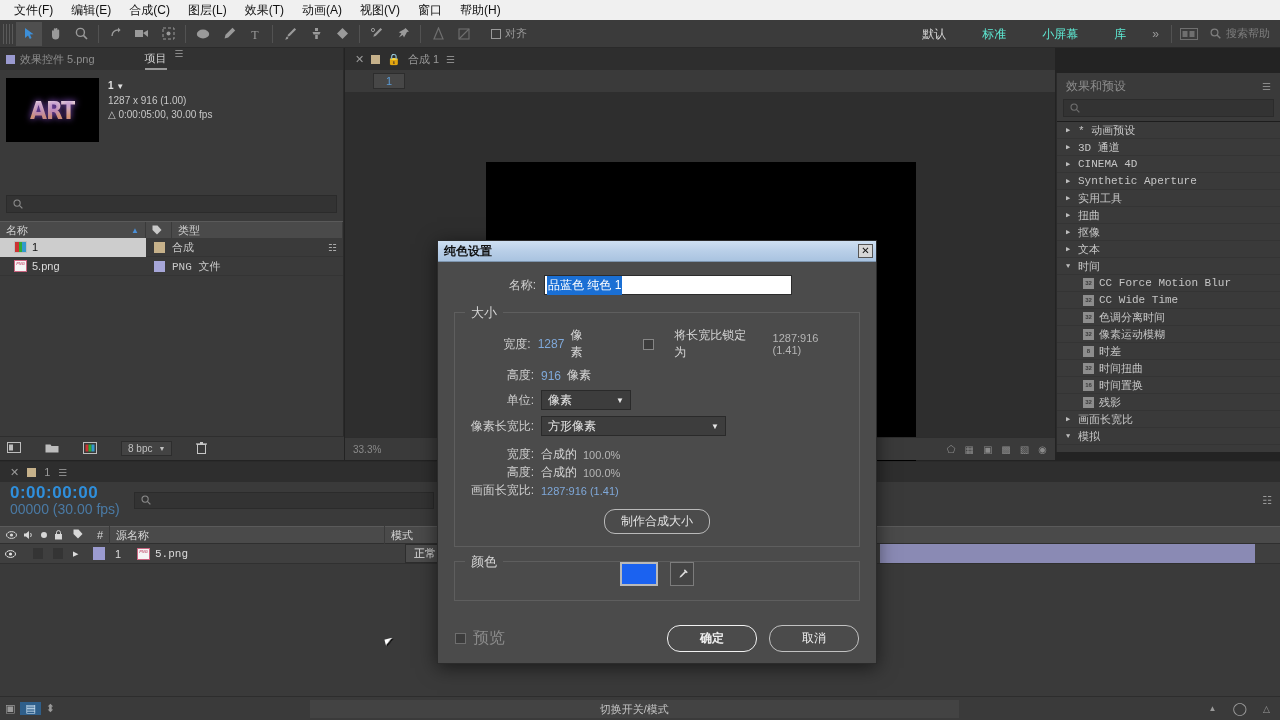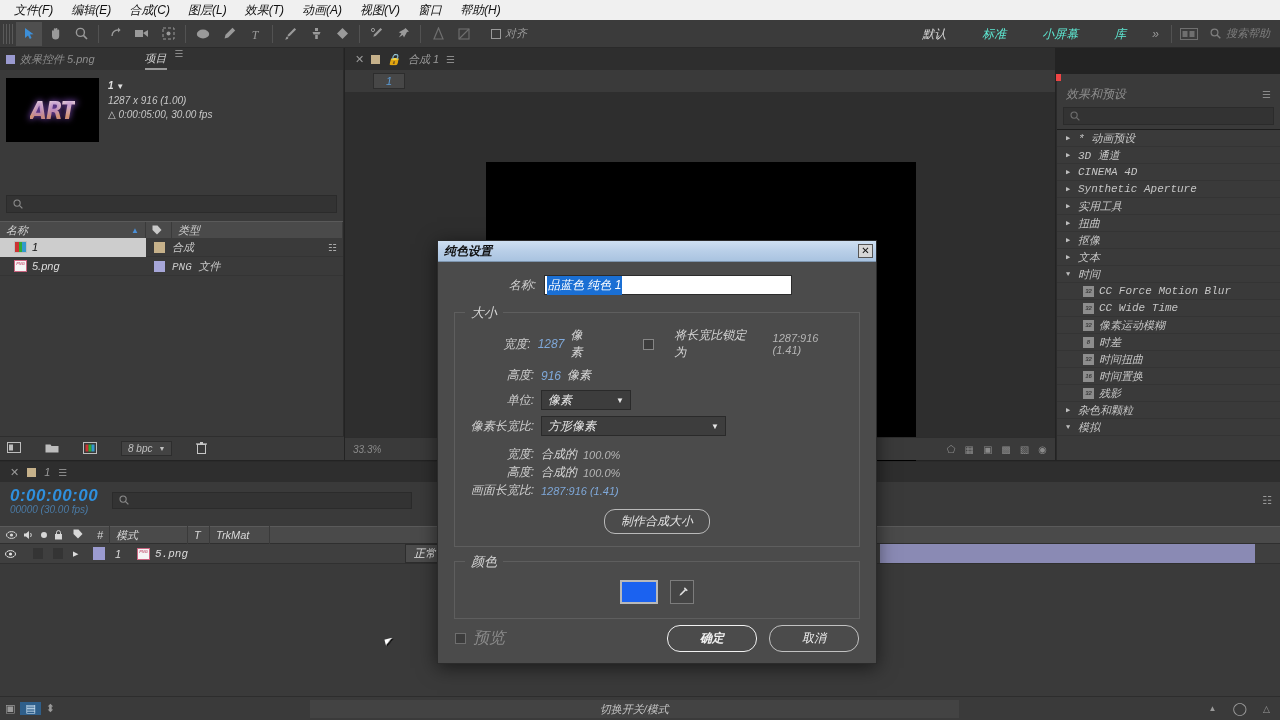--- a/index.html
+++ b/index.html
@@ -3,21 +3,21 @@
 <meta charset="utf-8">
 <style>
   * { box-sizing: border-box; margin: 0; padding: 0; }
   html, body {
     width: 1280px; height: 720px;
     background: #232323;
     font-family: "Liberation Sans", "DejaVu Sans", sans-serif;
     overflow: hidden;
     -webkit-font-smoothing: none;
   }
-  .app { position: relative; width: 1136px; height: 720px; font-style: italic; }
+  .app { position: relative; width: 1136px; height: 720px; }
 
   
   .menubar {
     position:absolute; left:0; top:0; width:1280px; height:20px;
     background:#f0f0f0; display:flex; align-items:center;
     padding-left:6px; gap:2px;
   }
   .menubar .mi {
     font-size:12px; color:#111; padding:1px 8px; line-height:16px;
     white-space:nowrap; cursor:default;
@@ -129,21 +129,21 @@
   .comp-foot {
     position:absolute; left:0; bottom:0; width:710px; height:23px; background:#3a3a3a;
     border-top:1px solid #2d2d2d; display:flex; align-items:center; gap:10px;
     padding:0 8px; color:#8a8a8a; font-size:10px;
   }
   .comp-foot .right { margin-left:auto; display:flex; gap:9px; align-items:center; }
 
   
   #info { left:1056px; top:44px; width:224px; height:33px; background:#3a3a3a;
           border-left:5px solid #ef4444;margin-top:30px; }
-  #effects { left:1056px; top:81px; width:224px; height:379px; background:#3a3a3a;
+  #effects { left:1056px; top:73px; width:224px; height:379px; background:#3a3a3a;
              border-left:1px solid #2a2a2a; }
   .fx-title { height:26px; display:flex; align-items:center; justify-content:space-between;
               padding:0 9px 0 9px; color:#8d8d8d; font-size:12px; }
   .fx-search { margin:0 6px 4px 6px; height:18px; background:#333; border:1px solid #2b2b2b;
                display:flex; align-items:center; padding:0 6px; color:#6f6f6f; font-size:11px; }
   .fx-list { border-top:1px solid #1d1d1d; }
   .fx-row { height:17px; display:flex; align-items:center; gap:5px; padding-left:9px;
             font-size:11px; color:#c6c6c6; border-bottom:1px solid #343434;
             font-family:"Liberation Mono", "DejaVu Sans Mono", monospace; white-space:nowrap;}
   .fx-row.child { padding-left:26px; }
@@ -154,21 +154,21 @@
 
   
   #timeline { left:0; top:461px; width:1280px; height:259px; background:#3a3a3a;
               border-top:1px solid #2a2a2a; }
   .tl-tabs { height:20px; background:#2e2e2e; display:flex; align-items:center;
              padding-left:10px; gap:8px; font-size:11px; color:#9a9a9a; }
   .tl-top { height:36px; display:flex; align-items:center; position:relative; }
   .tc { padding-left:10px; }
   .tc .big { color:#2f8fdc; font-size:17px; font-weight:bold; letter-spacing:0.5px;
              font-family:"Liberation Sans",sans-serif; }
-  .tc .sm { color:#4a7aa5; font-size:10px; margin-top:-2px; }
+  .tc .sm { color:#4a7aa5; font-size:14px; margin-top:-2px; }
   .tl-search { margin-left:14px; width:300px; height:17px; background:#333;
                border:1px solid #2b2b2b; color:#777; font-size:11px;
                display:flex; align-items:center; padding:0 6px; }
   .tl-icons { margin-left:auto; display:flex; gap:8px; padding-right:8px; color:#9a9a9a;
               font-size:11px;}
   .lay-head { height:18px; background:#4a4a4a; border-top:1px solid #5a5a5a;
               border-bottom:1px solid #2f2f2f; display:flex; align-items:center;
               font-size:11px; color:#d8d8d8; }
   .lay-head .seg { height:18px; display:flex; align-items:center; gap:6px;
                    padding:0 6px; border-right:1px solid #3a3a3a; }
@@ -568,20 +568,24 @@
       <div class="fx-row child">
           <span class="fxbadge">32</span>
           <span>CC Force Motion Blur</span>
         </div>
       <div class="fx-row child">
           <span class="fxbadge">32</span>
           <span>CC Wide Time</span>
         </div>
       <div class="fx-row child">
           <span class="fxbadge">32</span>
+          <span>色调分离时间</span>
+        </div>
+      <div class="fx-row child">
+          <span class="fxbadge">32</span>
           <span>像素运动模糊</span>
         </div>
       <div class="fx-row child">
           <span class="fxbadge">8</span>
           <span>时差</span>
         </div>
       <div class="fx-row child">
           <span class="fxbadge">32</span>
           <span>时间扭曲</span>
         </div>
@@ -589,21 +593,21 @@
           <span class="fxbadge">16</span>
           <span>时间置换</span>
         </div>
       <div class="fx-row child">
           <span class="fxbadge">32</span>
           <span>残影</span>
         </div>
 
       <div class="fx-row">
           <span class="tri">▶</span>
-          <span>杂色和颗粒</span>
+          <span>画面长宽比</span>
         </div>
       <div class="fx-row">
           <span class="tri">▼</span>
           <span>模拟</span>
         </div>
     </div>
   </div>
 
   <div class="panel" id="timeline">
     <div class="tl-tabs">
@@ -646,20 +650,23 @@
         <svg width="9" height="10" viewBox="0 0 9 10">
             <rect x="1" y="4" width="7" height="5.5" fill="#d8d8d8"></rect>
             <path d="M2.5 4V2.6a2 2 0 014 0V4" fill="none" stroke="#d8d8d8"></path>
           </svg>
         <span style="margin-left:4px">
           <svg width="10" height="10" viewBox="0 0 10 10">
               <path d="M0.5 0.5h5L9.5 5 5 9.5 0.5 5z" fill="#d8d8d8"></path>
             </svg>
         </span>
         <span style="margin-left:8px">#</span>
+      </div>
+      <div class="seg" style="width:275px">
+        <span>源名称</span>
       </div>
       <div class="seg" style="width:78px">
         <span>模式</span>
       </div>
       <div class="seg" style="width:22px">
         <span>T</span>
       </div>
       <div class="seg" style="width:60px">
         <span>TrkMat</span>
       </div>
@@ -785,21 +792,21 @@
               <span class="lbl" style="width:110px;padding-right:7px;margin-left:-38px">画面长宽比:</span>
               <span class="num" style="font-size:11px">1287:916 (1.41)</span>
             </div>
           </div>
 
           <div style="text-align:center;margin-top:10px">
             <span class="pill">制作合成大小</span>
           </div>
         </div>
 
-        <div class="gbox" style="margin-top:14px;padding:18px 14px 14px 14px">
+        <div class="gbox" style="margin-top:14px;padding:0 14px 14px 14px">
           <span class="gleg">颜色</span>
           <div style="display:flex;align-items:center;justify-content:center;gap:12px">
             <span class="colorsw" id="colorswatch" style="background: rgb(27, 98, 240);"></span>
             <span class="eyed">
               <svg width="13" height="13" viewBox="0 0 13 13">
                   <path d="M8.8 1.2l3 3-1.1 1.1-0.8-0.8-4.6 4.6-1.8 0.6 0.6-1.8 4.6-4.6-0.8-0.8z" fill="#dddddd"></path>
                 </svg>
             </span>
           </div>
         </div>

